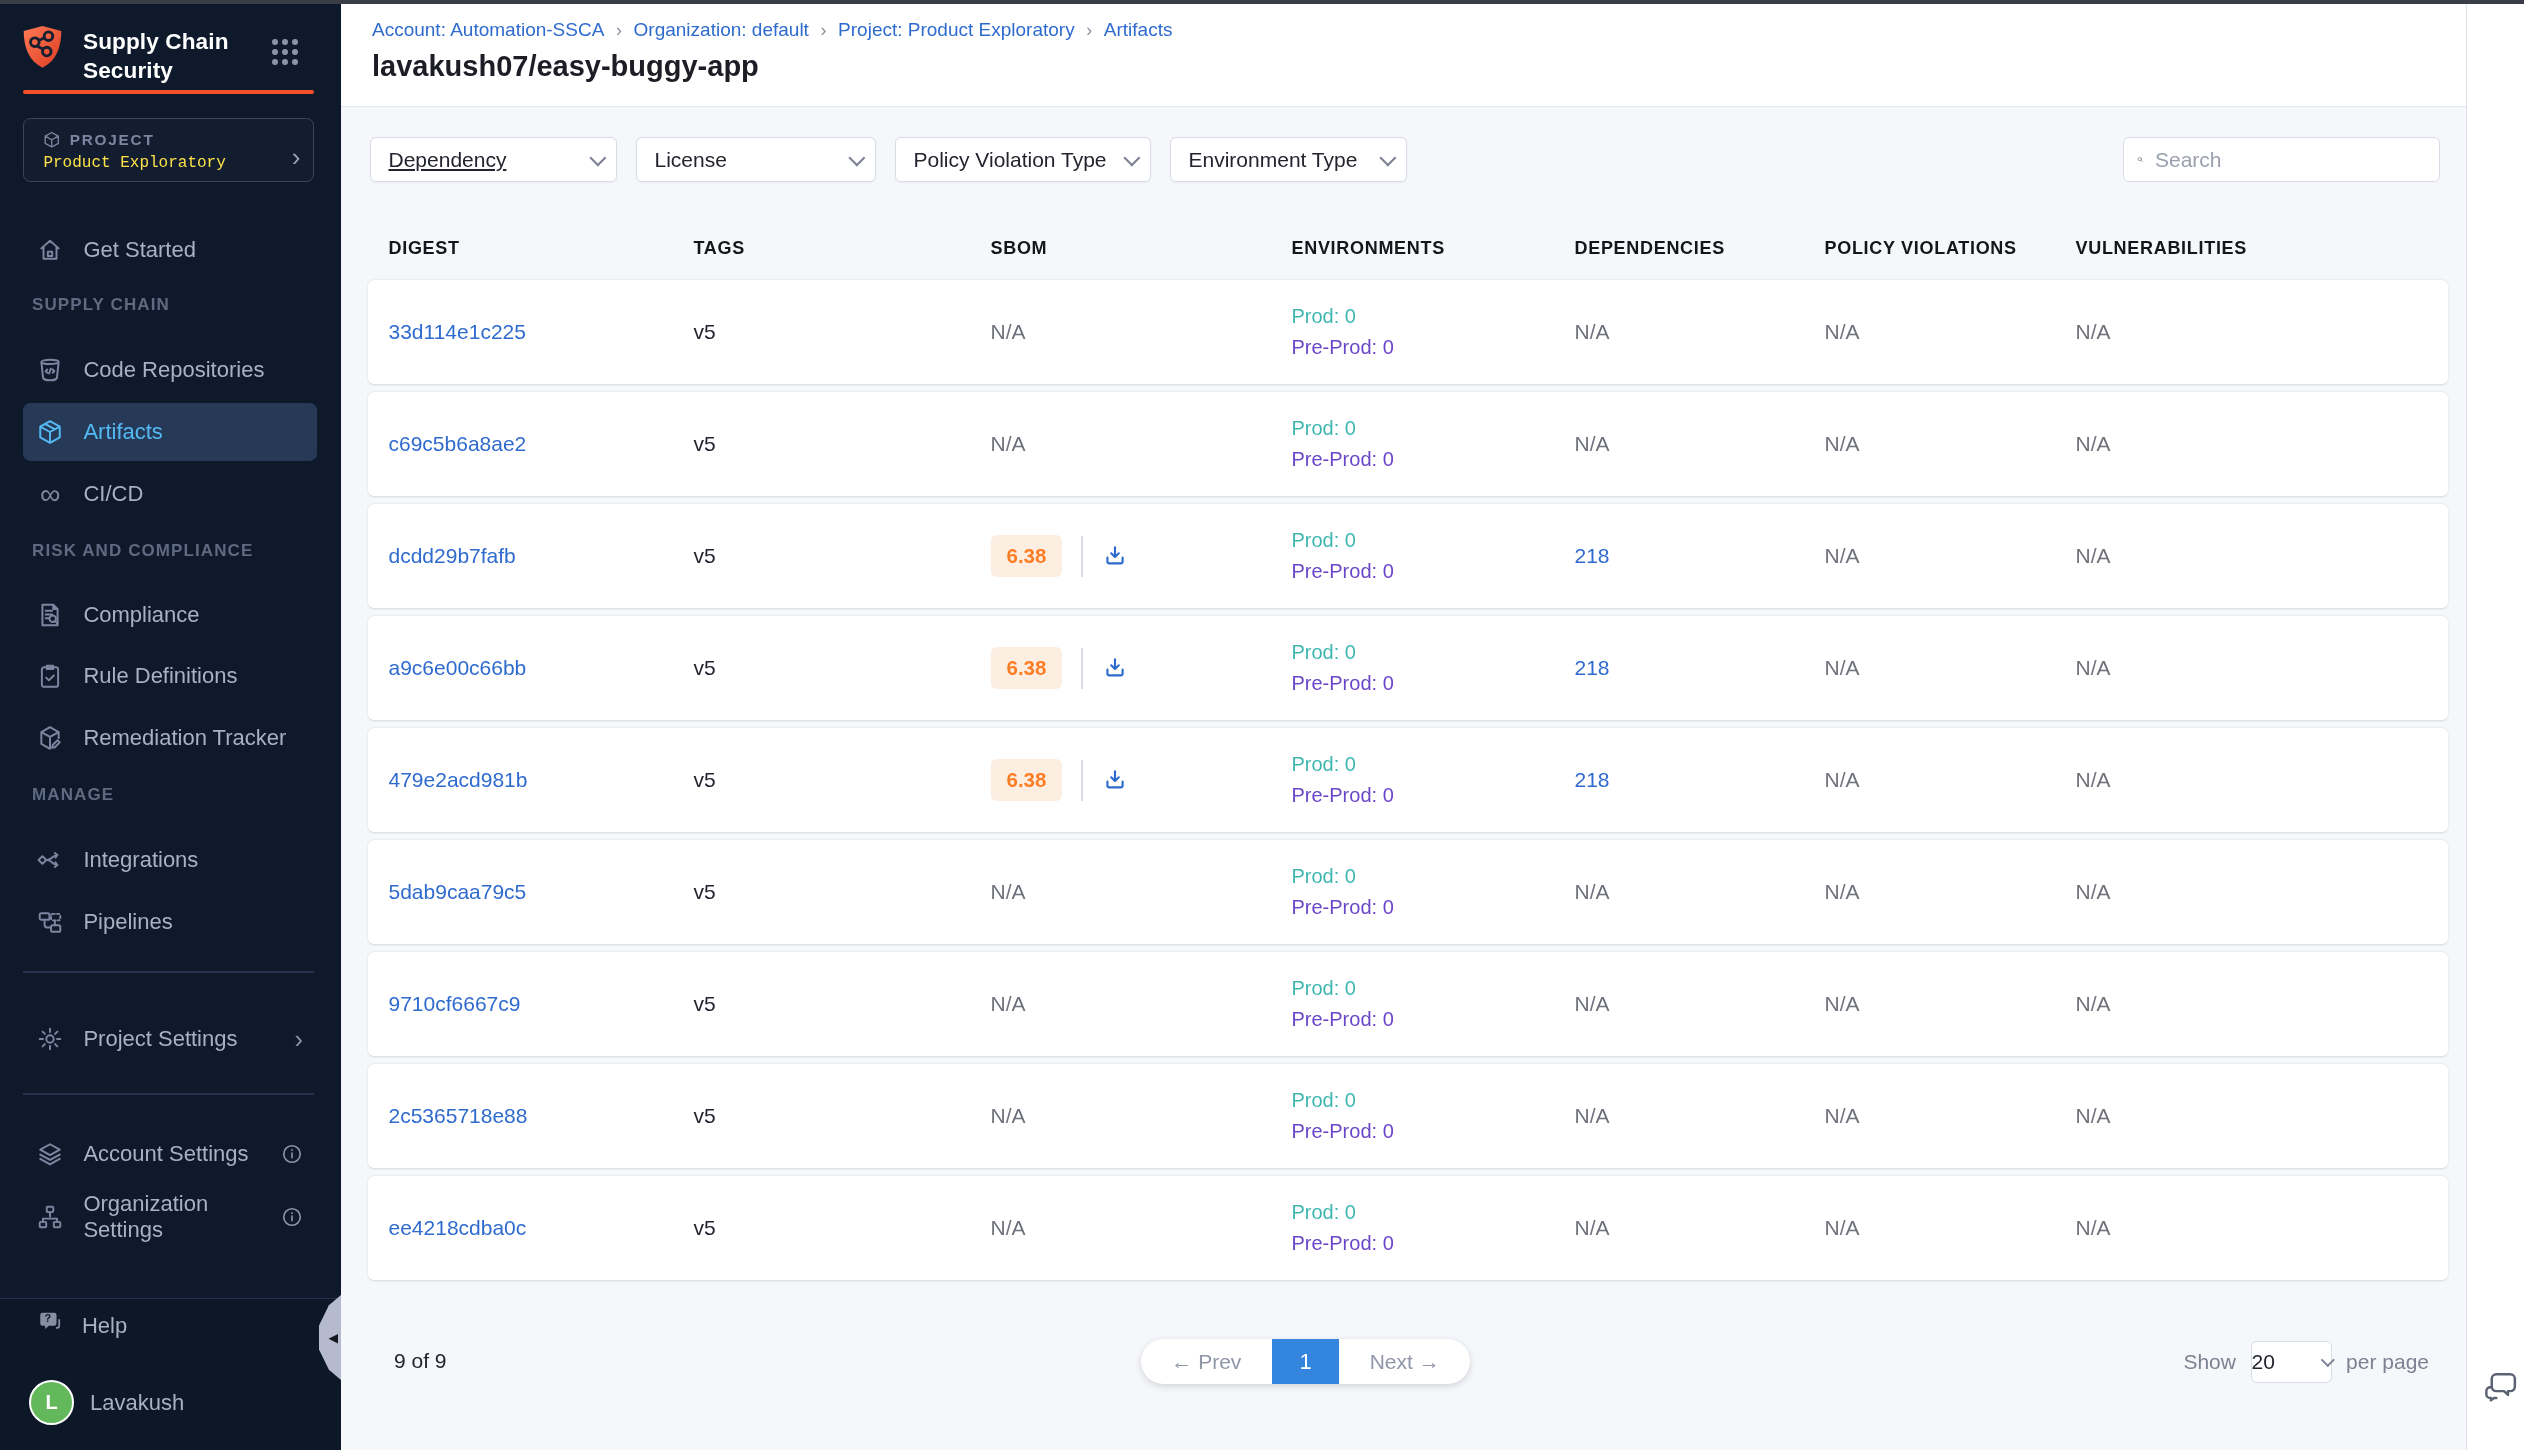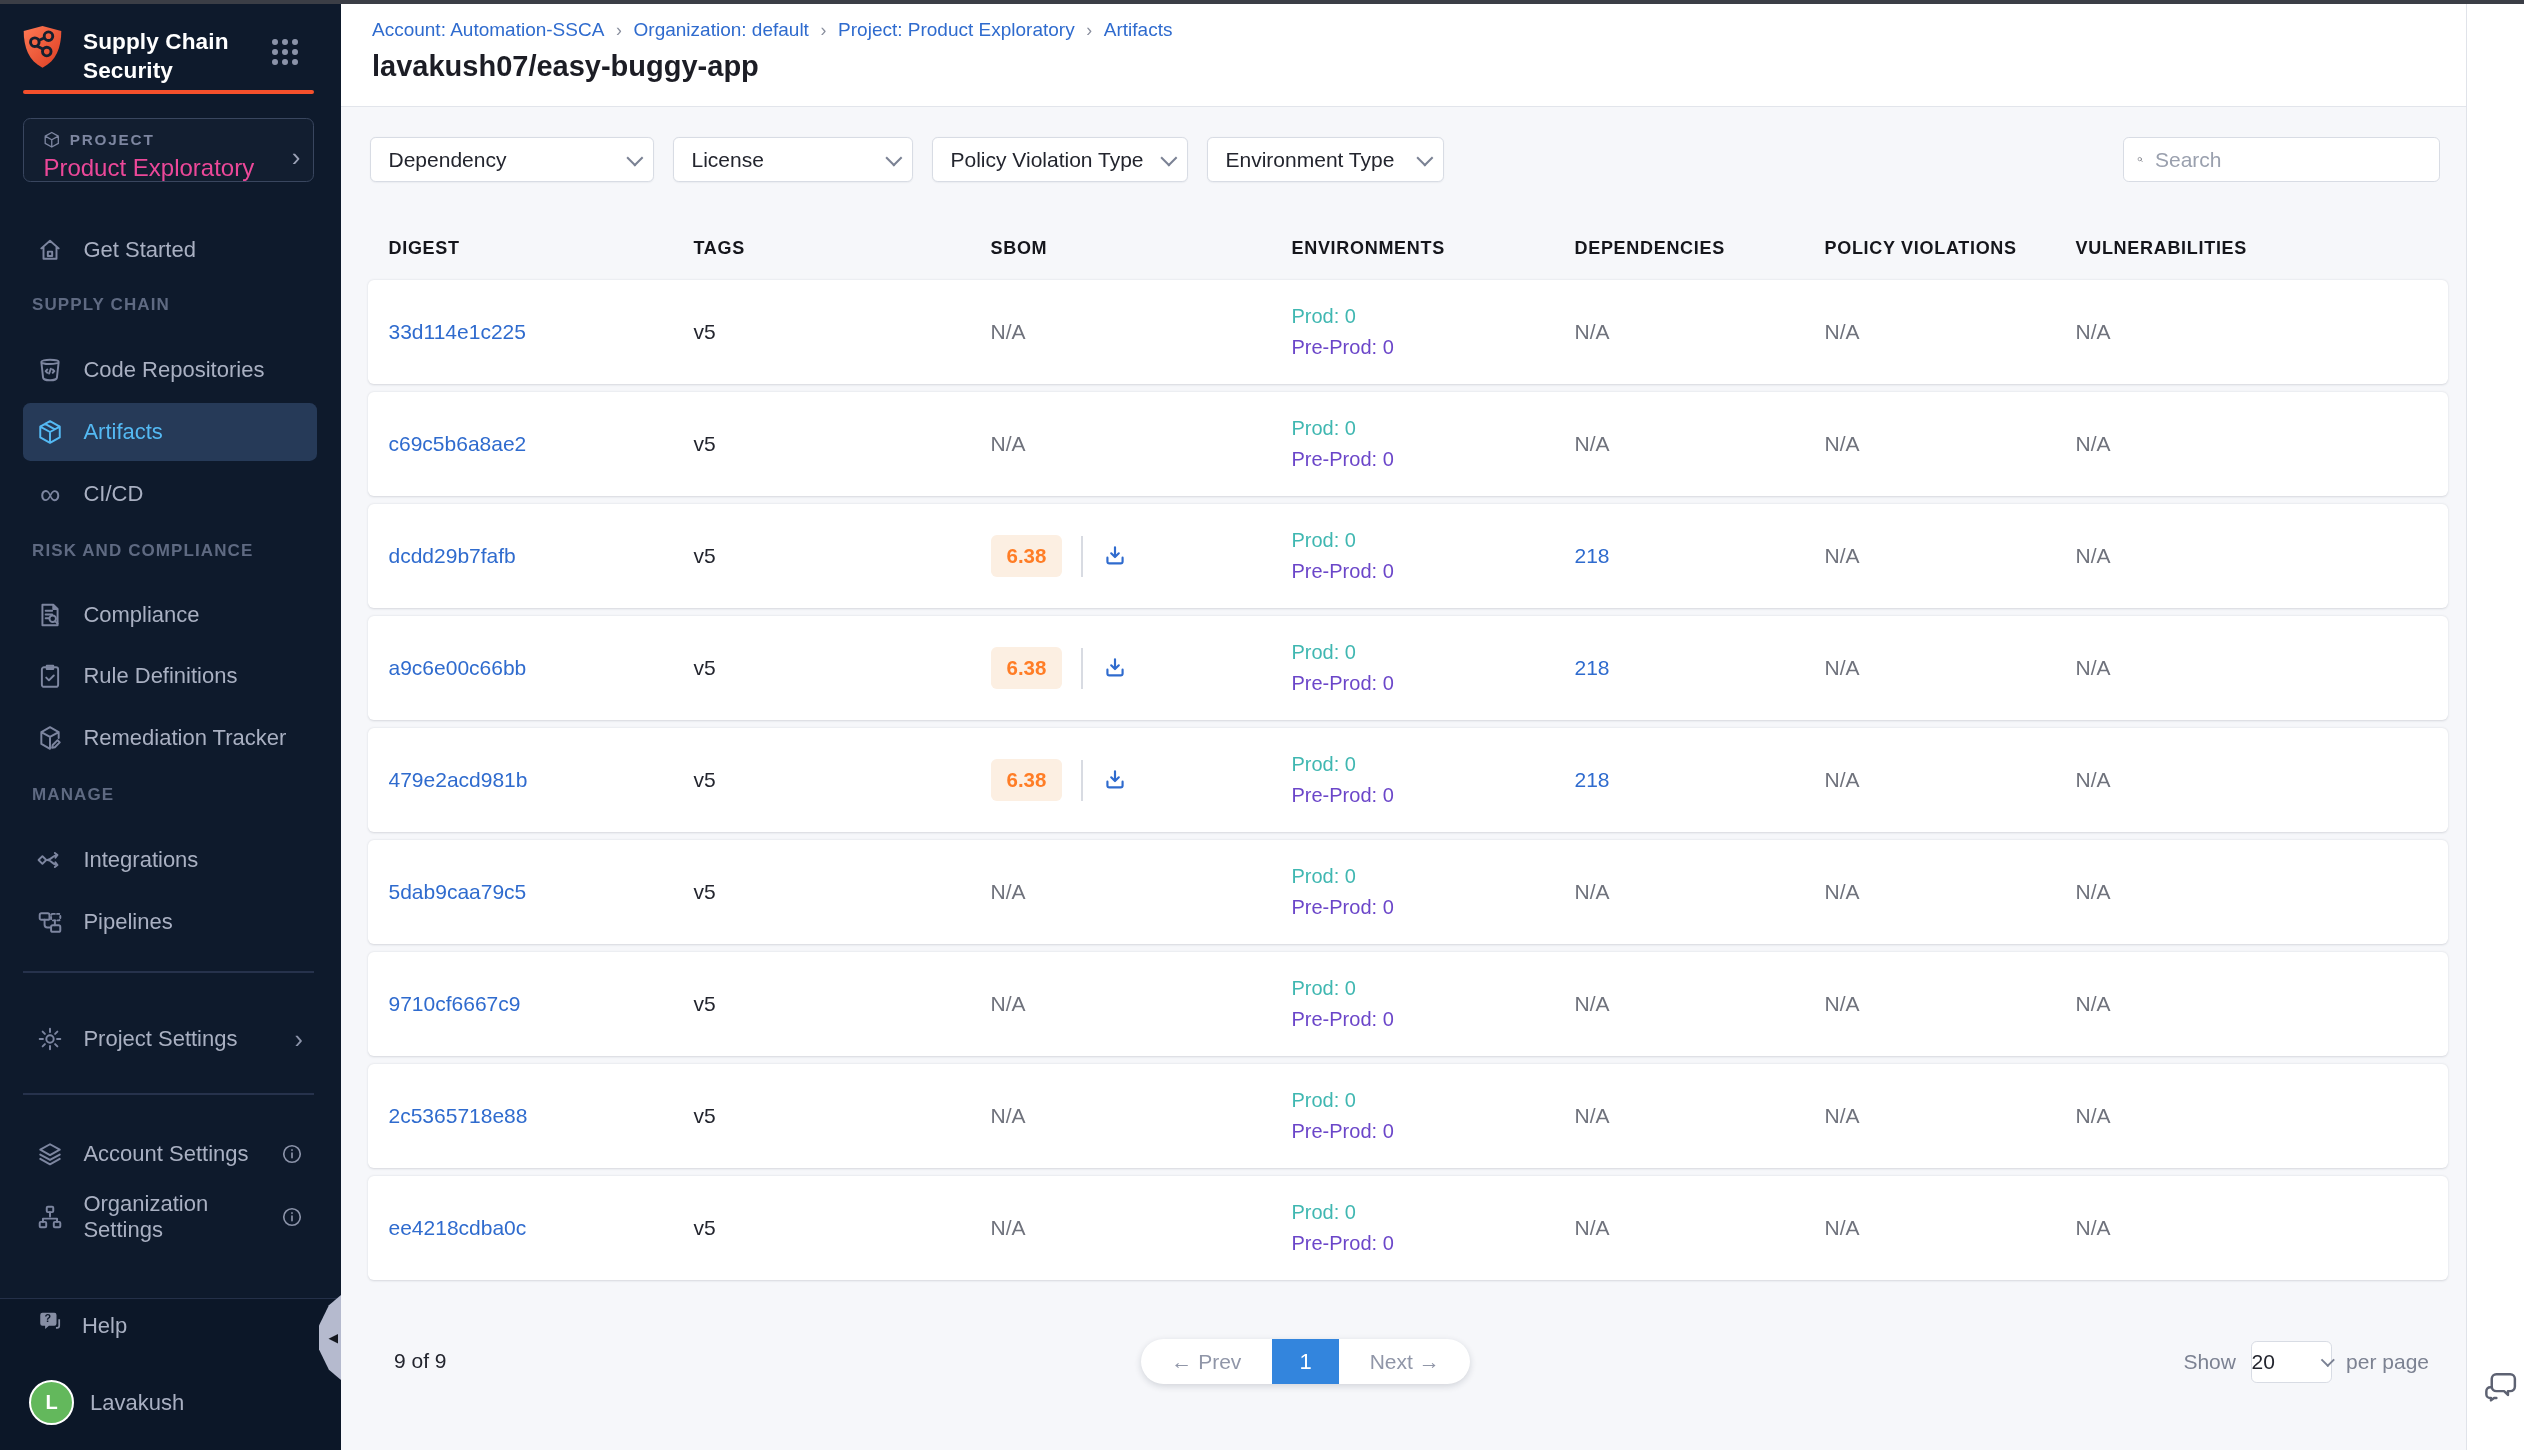--- a/index.html
+++ b/index.html
@@ -12,21 +12,21 @@
   .sidebar { position:absolute; left:0; top:0; width:341px; height:1451px; background:#0e1a2c; z-index:40; }
   .brand-logo { position:absolute; left:22px; top:25px; width:41px; height:48px; }
   .brand-text { position:absolute; left:83px; top:28px; font-size:22.6px; line-height:28.5px; font-weight:700; color:#ffffff; letter-spacing:0.1px; }
   .grid-icon { position:absolute; left:272px; top:39px; display:grid; grid-template-columns:repeat(3,5.8px); grid-template-rows:repeat(3,5.8px); gap:4.4px; cursor:pointer; }
   .grid-icon i { width:5.8px; height:5.8px; border-radius:50%; background:#8b93a9; }
   .brand-underline { position:absolute; left:23.4px; top:90px; width:291px; height:4.4px; border-radius:2.2px; background:#f4502c; }
 
   .project-card { position:absolute; left:23.4px; top:118px; width:291px; height:64px; border:1.5px solid #39465f; border-radius:7.3px; cursor:pointer; background:rgba(255,255,255,0.02); }
   .project-top { position:absolute; left:19px; top:11.7px; display:flex; align-items:center; gap:8.8px; color:#7d86a0; }
   .project-label { font-size:15.3px; font-weight:700; letter-spacing:1.8px; color:#7d86a0; }
-  .project-name { position:absolute; left:19px; top:35px; font-size:24px; color:#ec4899; white-space:nowrap; }
+  .project-name { position:absolute; left:19px; top:35px; font-size:16px; color:#fde047; white-space:nowrap;font-family:Liberation Mono, monospace; }
   .project-chev { position:absolute; right:13px; top:22px; font-size:26px; color:#9aa1b5; line-height:32px; }
 
   .nav-item { position:absolute; left:23.4px; width:294px; height:58px; display:flex; align-items:center; gap:19px; padding-left:13px; color:#a9b0c2; font-size:22px; cursor:pointer; border-radius:7.3px; }
   .nav-item .nicon { width:28px; height:28px; flex:0 0 28px; color:#7d86a0; display:flex; align-items:center; justify-content:center; }
   .nav-item.active { background:#263a58; color:#54b9f3; }
   .nav-item.active .nicon { color:#54b9f3; }
   .nav-item .trail { margin-left:auto; margin-right:14.6px; color:#8b93a9; font-size:20.5px; display:flex; align-items:center; }
   .nav-section { position:absolute; left:32px; height:25px; font-size:17px; font-weight:600; letter-spacing:1.1px; color:#5f6a82; display:flex; align-items:center; }
   .sb-divider { position:absolute; left:23.4px; width:291px; height:1.5px; background:#26324c; }
 
@@ -41,21 +41,21 @@
   
   .main { position:absolute; left:341px; top:0; width:2125px; height:1451px; background:#f6f7fa; }
   .page-header { position:absolute; left:0; top:0; width:2125px; height:107px; background:#ffffff; border-bottom:1.5px solid #e2e5eb; padding:19px 0 0 31px; }
   .breadcrumb { display:flex; align-items:center; gap:11.7px; font-size:19px; }
   .breadcrumb a { color:#2f6bce; text-decoration:none; cursor:pointer; }
   .crumb-sep { color:#8a8f9e; font-size:17.5px; }
   .page-title { margin-top:8.8px; font-size:29px; font-weight:700; color:#1c1d25; }
 
   .filters-row { position:absolute; left:29px; top:137px; right:26px; height:45px; display:flex; gap:19px; align-items:center; }
   .filter-box { height:45px; background:#ffffff; border:1.5px solid #d8dce4; border-radius:5.8px; display:flex; align-items:center; justify-content:space-between; padding:0 14.6px 0 17.5px; font-size:21px; color:#23252e; cursor:pointer; box-shadow:0 0.7px 1.5px rgba(20,30,50,.05); }
-  .fb-0 { width:284px; } .fb-1 { width:240px; } .fb-2 { width:256px; } .fb-3 { width:237px; }
+  .fb-0 { width:247px;text-decoration:underline; } .fb-1 { width:240px; } .fb-2 { width:256px; } .fb-3 { width:237px; }
   .chev-down { width:11.7px; height:11.7px; border-right:2.2px solid #7b8294; border-bottom:2.2px solid #7b8294; transform:rotate(45deg) translateY(-2.9px); }
   .search-box { margin-left:auto; width:317px; height:45px; background:#ffffff; border:1.5px solid #d8dce4; border-radius:5.8px; display:flex; align-items:center; padding:0 13px; gap:11.7px; }
   .search-box input { border:none; outline:none; flex:1; font-size:21px; color:#a16207; font-family:inherit; background:transparent; }
   .search-box input::placeholder { color:#9aa0ae; }
 
   .grid-cols { display:grid; grid-template-columns:305px 297px 301px 283px 250px 251px 1fr; align-items:center; }
   .table-head { position:absolute; left:27px; top:233px; width:2080px; height:31px; padding-left:20.5px; font-size:18px; font-weight:700; letter-spacing:0.7px; color:#15161c; }
   .rows { position:absolute; left:27px; top:280px; width:2080px; }
   .row { height:104px; margin-bottom:8px; background:#ffffff; border-radius:5.8px; box-shadow:0 0.7px 2.2px rgba(20,30,50,.14); padding-left:20.5px; }
   .link { color:#2f6bce; text-decoration:none; cursor:pointer; }

